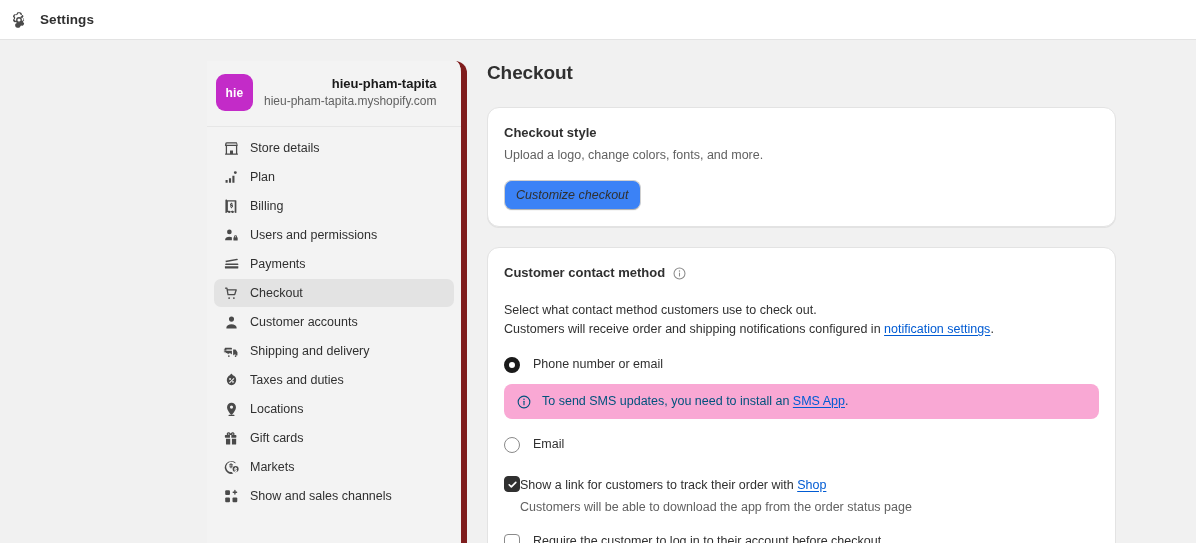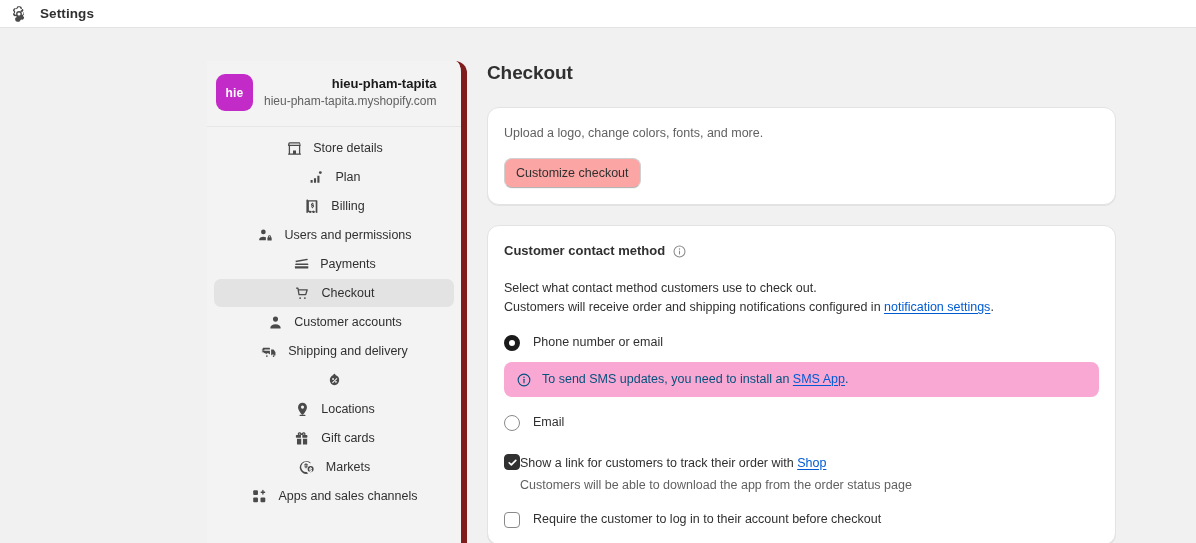--- a/index.html
+++ b/index.html
@@ -8,21 +8,21 @@
     width: 1196px; height: 543px;
     overflow: hidden;
     background: #f1f1f1;
     font-family: "Liberation Sans", sans-serif;
     -webkit-font-smoothing: antialiased;
   }
 
   
   .topbar {
     position: absolute; top: 0; left: 0;
-    width: 1196px; height: 28px;
+    width: 1196px; height: 40px;
     background: #ffffff;
     display: flex; align-items: center;
     padding-left: 10px;
     border-bottom: 1px solid #e3e3e3;
   }
   .topbar .gear { width: 18px; height: 18px; display: block; color: #4a4a4a; }
   .topbar .title {
     margin-left: 12px;
     font-size: 13.5px; font-weight: 700; color: #303030;
     letter-spacing: 0.1px;
@@ -71,21 +71,20 @@
   }
 
   .navlist { padding: 7px 7px 0 7px; }
   .navitem {
     display: flex; align-items: center;
     height: 28px;
     border-radius: 7px;
     padding: 0 8px;
     margin-bottom: 1px;
     cursor: pointer;
-    justify-content: center;
   }
   .navitem.selected { background: #e3e3e3; }
   .navitem .nicon {
     width: 18px; height: 18px;
     flex: 0 0 18px;
     display: flex; align-items: center; justify-content: center;
     color: #4a4a4a;
   }
   .navitem .nicon svg { display: block; }
   .navitem .nlabel {
@@ -118,30 +117,31 @@
     font-size: 13px; font-weight: 700; color: #303030;
     line-height: 18px; margin: 0 0 4px 0;
   }
   .card-sub {
     font-size: 12.5px; color: #616161;
     line-height: 18px; margin: 0;
   }
   .btn {
     display: inline-block;
     margin-top: 16px;
-    background: #fca5a5;
+    background: #3b82f6;
     border: 1px solid #d0d0d0;
     border-bottom-color: #b5b5b5;
     border-radius: 8px;
     padding: 6px 11px;
     font-size: 12.5px; color: #303030;
     font-family: inherit;
     line-height: 16px;
     cursor: pointer;
     box-shadow: 0 1px 0 rgba(0,0,0,0.04);
+    font-style: italic;
   }
 
   .title-row { display: flex; align-items: center; gap: 7px; }
   .info-circle {
     width: 15px; height: 15px; display: block; color: #8a8a8a;
     cursor: pointer;
   }
   .body-text {
     font-size: 12.5px; color: #303030;
     line-height: 19px; margin: 0;
@@ -301,20 +301,21 @@
         </span>
         <span class="nlabel">Shipping and delivery</span>
       </div>
 
       <div class="navitem">
         <span class="nicon">
           <svg width="17" height="17" viewBox="0 0 20 20" fill="currentColor">
               <path d="M9.6 2.2a.6.6 0 0 1 .9.1l1.1 1.6A5.9 5.9 0 0 1 15.5 9.4c0 3.3-2.5 6.1-5.5 6.1s-5.5-2.8-5.5-6.1c0-2.4 1.5-4.6 3.5-5.6l1.6-1.6ZM8.3 7.1a1.1 1.1 0 1 0 0 2.2 1.1 1.1 0 0 0 0-2.2Zm3.4 3.4a1.1 1.1 0 1 0 0 2.2 1.1 1.1 0 0 0 0-2.2ZM12.5 7l-5.4 5.4.9.9L13.4 8l-.9-1Z"></path>
             </svg>
         </span>
+        <span class="nlabel">Taxes and duties</span>
       </div>
 
       <div class="navitem">
         <span class="nicon">
           <svg width="17" height="17" viewBox="0 0 20 20" fill="currentColor">
               <path d="M10 2a5.25 5.25 0 0 0-5.25 5.25c0 3.6 4.3 8.3 4.48 8.5a1.05 1.05 0 0 0 1.54 0c.18-.2 4.48-4.9 4.48-8.5A5.25 5.25 0 0 0 10 2Zm0 7a1.85 1.85 0 1 1 0-3.7A1.85 1.85 0 0 1 10 9Z"></path>
               <rect x="6.5" y="16.2" width="7" height="1.5" rx="0.7"></rect>
             </svg>
         </span>
         <span class="nlabel">Locations</span>
@@ -340,32 +341,33 @@
 
       <div class="navitem">
         <span class="nicon">
           <svg width="17" height="17" viewBox="0 0 20 20" fill="currentColor">
               <rect x="2.6" y="2.6" width="5.6" height="5.6" rx="1.2"></rect>
               <rect x="2.6" y="11.2" width="5.6" height="5.6" rx="1.2"></rect>
               <rect x="11.2" y="11.2" width="5.6" height="5.6" rx="1.2"></rect>
               <path d="M14 2.2a.8.8 0 0 1 .8.8v1.2H16a.8.8 0 0 1 0 1.6h-1.2v1.2a.8.8 0 0 1-1.6 0V5.8H12a.8.8 0 0 1 0-1.6h1.2V3a.8.8 0 0 1 .8-.8Z"></path>
             </svg>
         </span>
-        <span class="nlabel">Apps and sales channels</span>
+        <span class="nlabel">Show and sales channels</span>
       </div>
 
 
     </div>
   </div>
 
   <div class="main">
 
     <h1 class="page-title">Checkout</h1>
 
     <div class="card">
+      <div class="card-title">Checkout style</div>
       <p class="card-sub">Upload a logo, change colors, fonts, and more.</p>
       <button class="btn">Customize checkout</button>
     </div>
 
     <div class="card">
 
       <div class="title-row">
         <span class="card-title" style="margin:0">Customer contact method</span>
         <span>
           <svg class="info-circle" viewBox="0 0 20 20" fill="none" stroke="currentColor" stroke-width="1.4">

